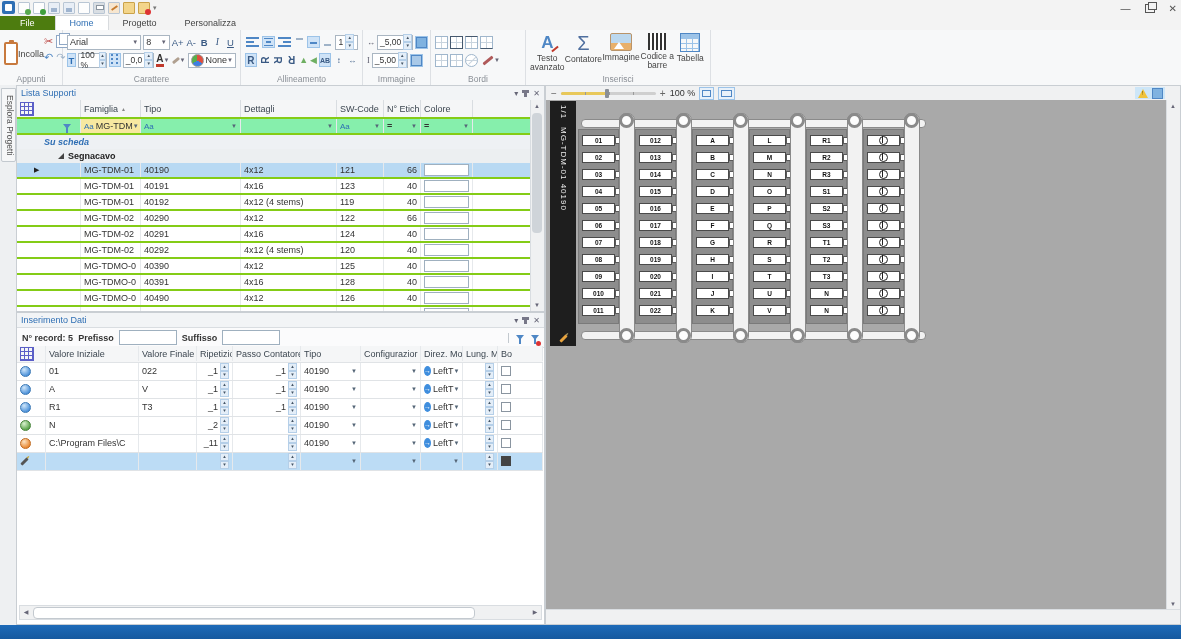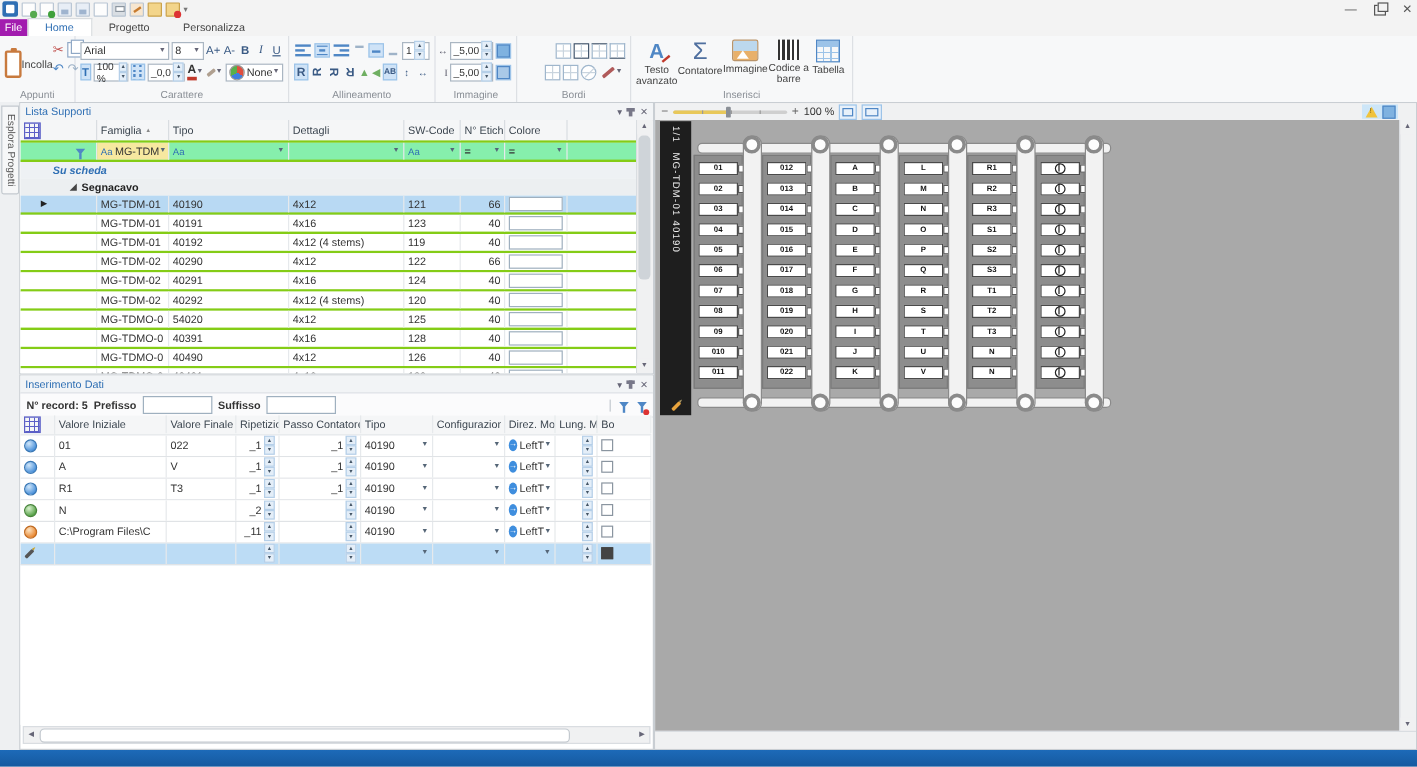--- a/index.html
+++ b/index.html
@@ -26,28 +26,28 @@
   .qdrop{font-size:7px;color:#777;}
   #win-title{position:absolute;left:0;right:0;top:2px;text-align:center;font-size:9px;color:#444;}
   .winctrl{position:absolute;right:4px;top:0;display:flex;gap:14px;align-items:center;height:16px;color:#555;font-size:10px;}
   .winctrl span{cursor:default;}
   .restore-glyph{display:inline-block;width:8px;height:7px;border:1px solid #555;position:relative;}
   .restore-glyph::after{content:"";position:absolute;left:2px;top:-3px;width:7px;height:6px;border:1px solid #555;background:#f3f3f3;}
 
   
   #tabrow{position:absolute;left:0;top:16px;width:1181px;height:14px;background:#f3f3f3;border-bottom:1px solid #d8dbde;display:flex;align-items:flex-end;}
   .tab{padding:1px 14px 1px 14px;height:12px;line-height:12px;font-size:9px;color:#444;}
-  .tab.file{background:#a21caf;color:#fff;padding:1px 4px;}
+  .tab.file{background:#4d7c0f;color:#fff;padding:1px 20px;}
   .tab.active{background:#fff;color:#2f6fb4;border:1px solid #d8dbde;border-bottom:none;}
 
   
   #ribbon{position:absolute;left:0;top:30px;width:1181px;height:55px;background:#f7f8f9;border-bottom:1px solid #d4d7da;display:flex;}
   .rgroup{position:relative;border-right:1px solid #dde0e4;padding:3px 4px 12px 4px;box-sizing:border-box;}
   .rgroup .glabel{position:absolute;left:0;right:0;bottom:1px;text-align:center;font-size:8.5px;color:#8a8f96;}
-  .rrow{display:flex;align-items:center;gap:2px;height:18px;justify-content:flex-end;}
+  .rrow{display:flex;align-items:center;gap:2px;height:18px;}
   .bigbtn{display:flex;flex-direction:row;align-items:center;justify-content:flex-start;width:40px;height:40px;}
   .bigbtn .lbl{font-size:9px;color:#444;margin-top:2px;}
   .clipboard{width:15px;height:19px;border:2px solid #c87a3e;border-radius:2px;background:#fff;position:relative;}
   .clipboard::after{content:"";position:absolute;left:3px;top:-4px;width:5px;height:3px;background:#c87a3e;border-radius:1px;}
   .scissors{color:#c0504d;font-size:11px;}
   .copyic{position:relative;width:10px;height:11px;border:1px solid #8fa8c6;background:#fff;}
   .copyic::after{content:"";position:absolute;left:2px;top:-3px;width:9px;height:10px;border:1px solid #8fa8c6;background:#fff;}
   .undo{color:#4f87c5;font-size:11px;}
   .redo{color:#9fb3c8;font-size:11px;}
   .combo{display:flex;align-items:center;justify-content:space-between;background:#fff;border:1px solid #aab6c2;height:13px;padding:0 2px;font-size:9px;color:#333;}
@@ -569,21 +569,21 @@
           <div class="c">120</div>
           <div class="c" style="justify-content: flex-end;">40</div>
           <div class="c">
             <span class="swatch"></span>
           </div>
           <div class="c"></div>
         </div>
         <div class="lrow ldata">
           <div class="c"></div>
           <div class="c">MG-TDMO-0</div>
-          <div class="c">54020</div>
+          <div class="c">40390</div>
           <div class="c">4x12</div>
           <div class="c">125</div>
           <div class="c" style="justify-content: flex-end;">40</div>
           <div class="c">
             <span class="swatch"></span>
           </div>
           <div class="c"></div>
         </div>
         <div class="lrow ldata">
           <div class="c"></div>

